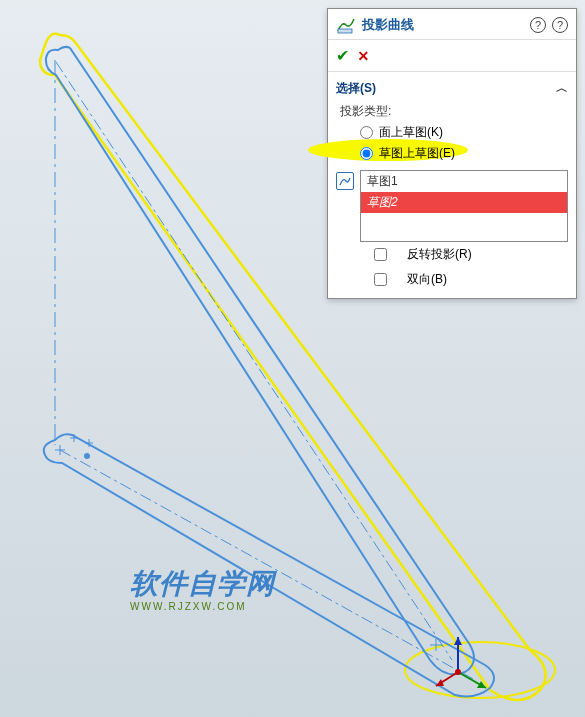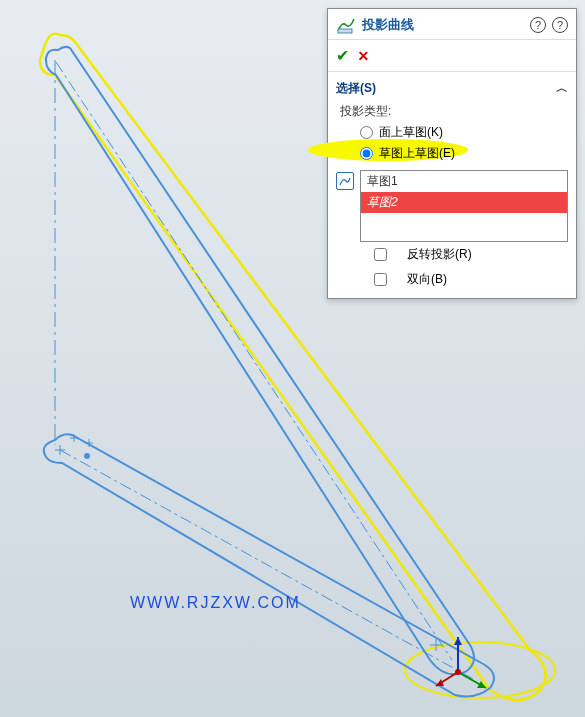--- a/index.html
+++ b/index.html
@@ -180,22 +180,22 @@
     text-align: left;
   }
   .watermark .cn {
     font-size: 28px;
     font-weight: bold;
     color: #3d81c9;
     font-style: italic;
     letter-spacing: 1px;
   }
   .watermark .en {
-    font-size: 16px;
-    color: #1d4ed8;
+    font-size: 10px;
+    color: #4d7c0f;
     letter-spacing: 2px;
     margin-top: -2px;
   }
 </style>
 </head>
 <body>
 
 <svg class="viewport" viewBox="0 0 585 717">
 
   <g>
@@ -256,20 +256,21 @@
     <polygon points="0,-35 -4,-27 4,-27" fill="#1030c0"></polygon>
     <line x1="0" y1="0" x2="28" y2="16" stroke="#009000" stroke-width="2"></line>
     <polygon points="28,16 19,16 23,9" fill="#009000"></polygon>
     <line x1="0" y1="0" x2="-22" y2="14" stroke="#c00000" stroke-width="2"></line>
     <polygon points="-22,14 -14,14 -17,7" fill="#c00000"></polygon>
     <circle cx="0" cy="0" r="3" fill="#c00000"></circle>
   </g>
 </svg>
 
 <div class="watermark">
+  <div class="cn">软件自学网</div>
   <div class="en">WWW.RJZXW.COM</div>
 </div>
 
 <div class="panel">
 
   <div class="panel-row2">
     <div class="left">
       <span class="projcurve-icon">
         <svg width="20" height="20" viewBox="0 0 20 20">
           <path d="M2 16 Q6 6 10 10 Q14 14 18 4" fill="none" stroke="#1a8a1a" stroke-width="1.5"></path>

